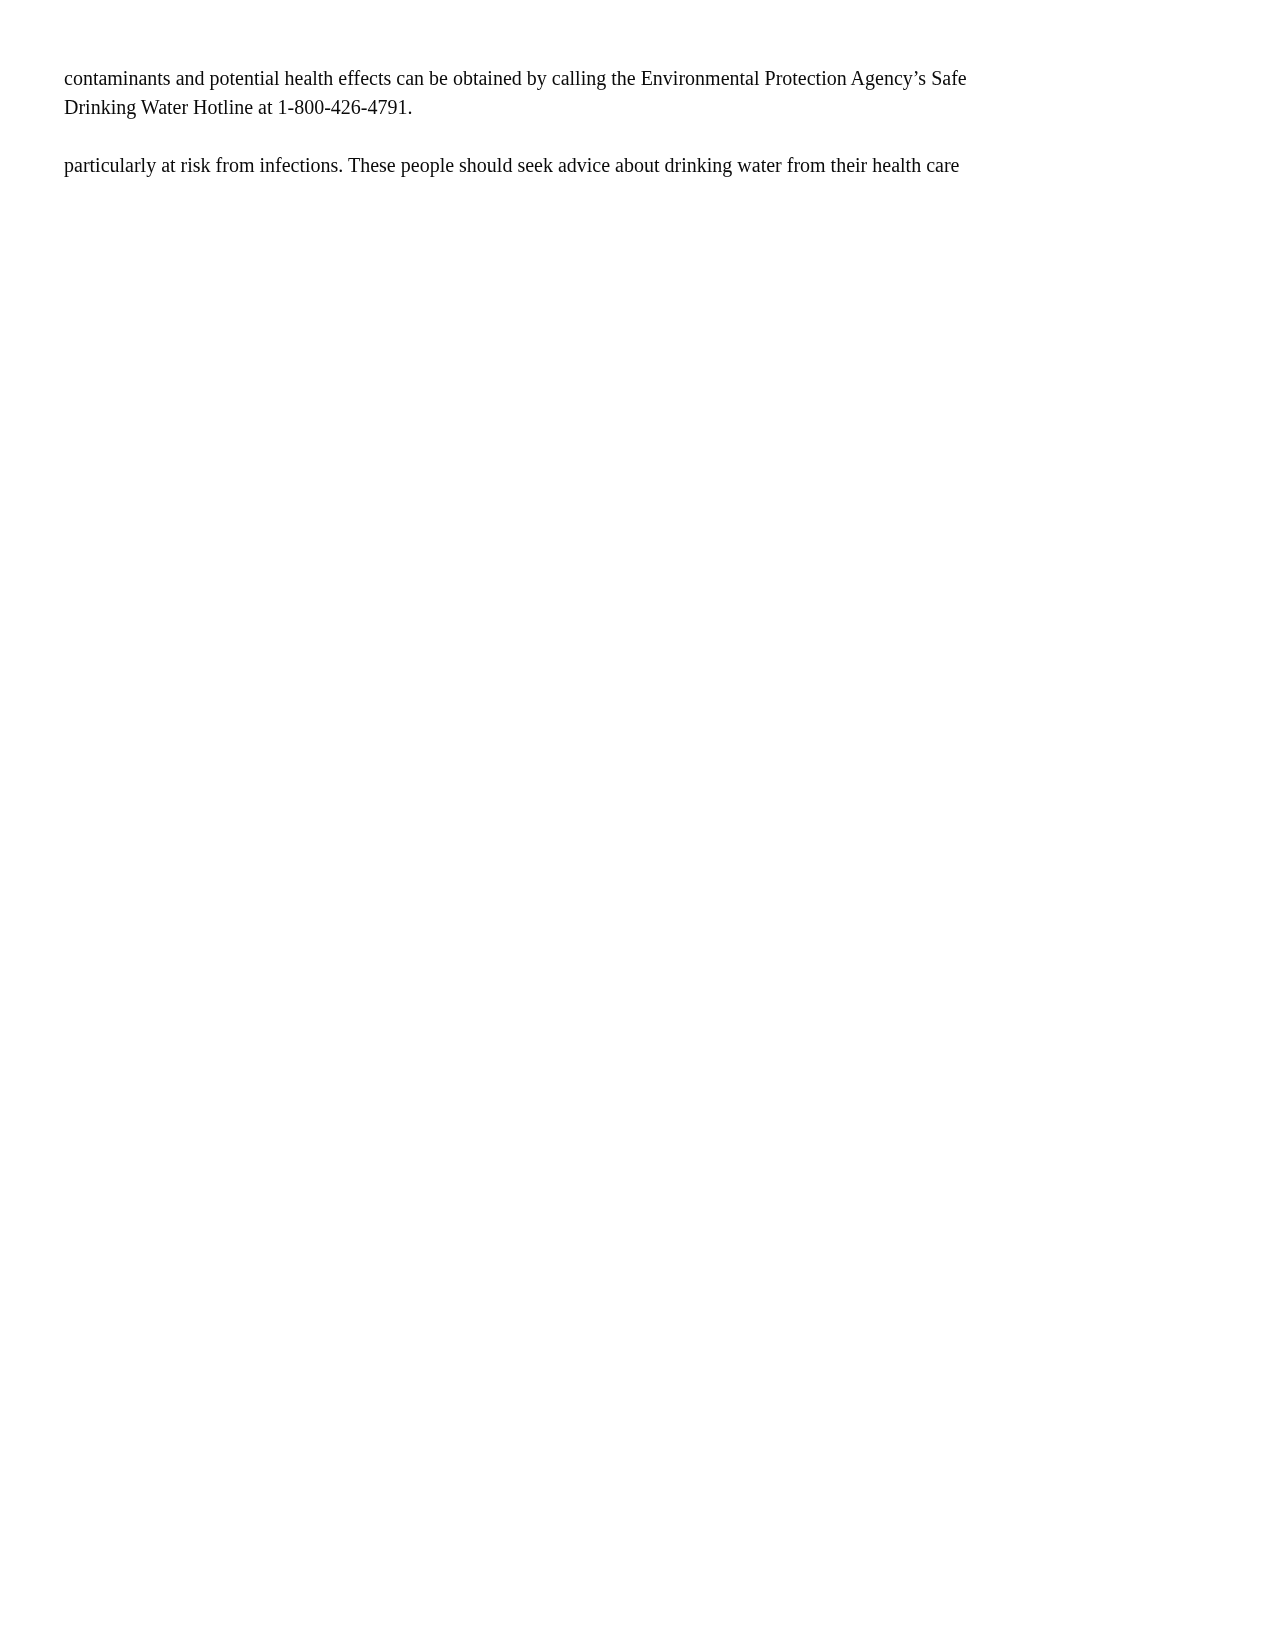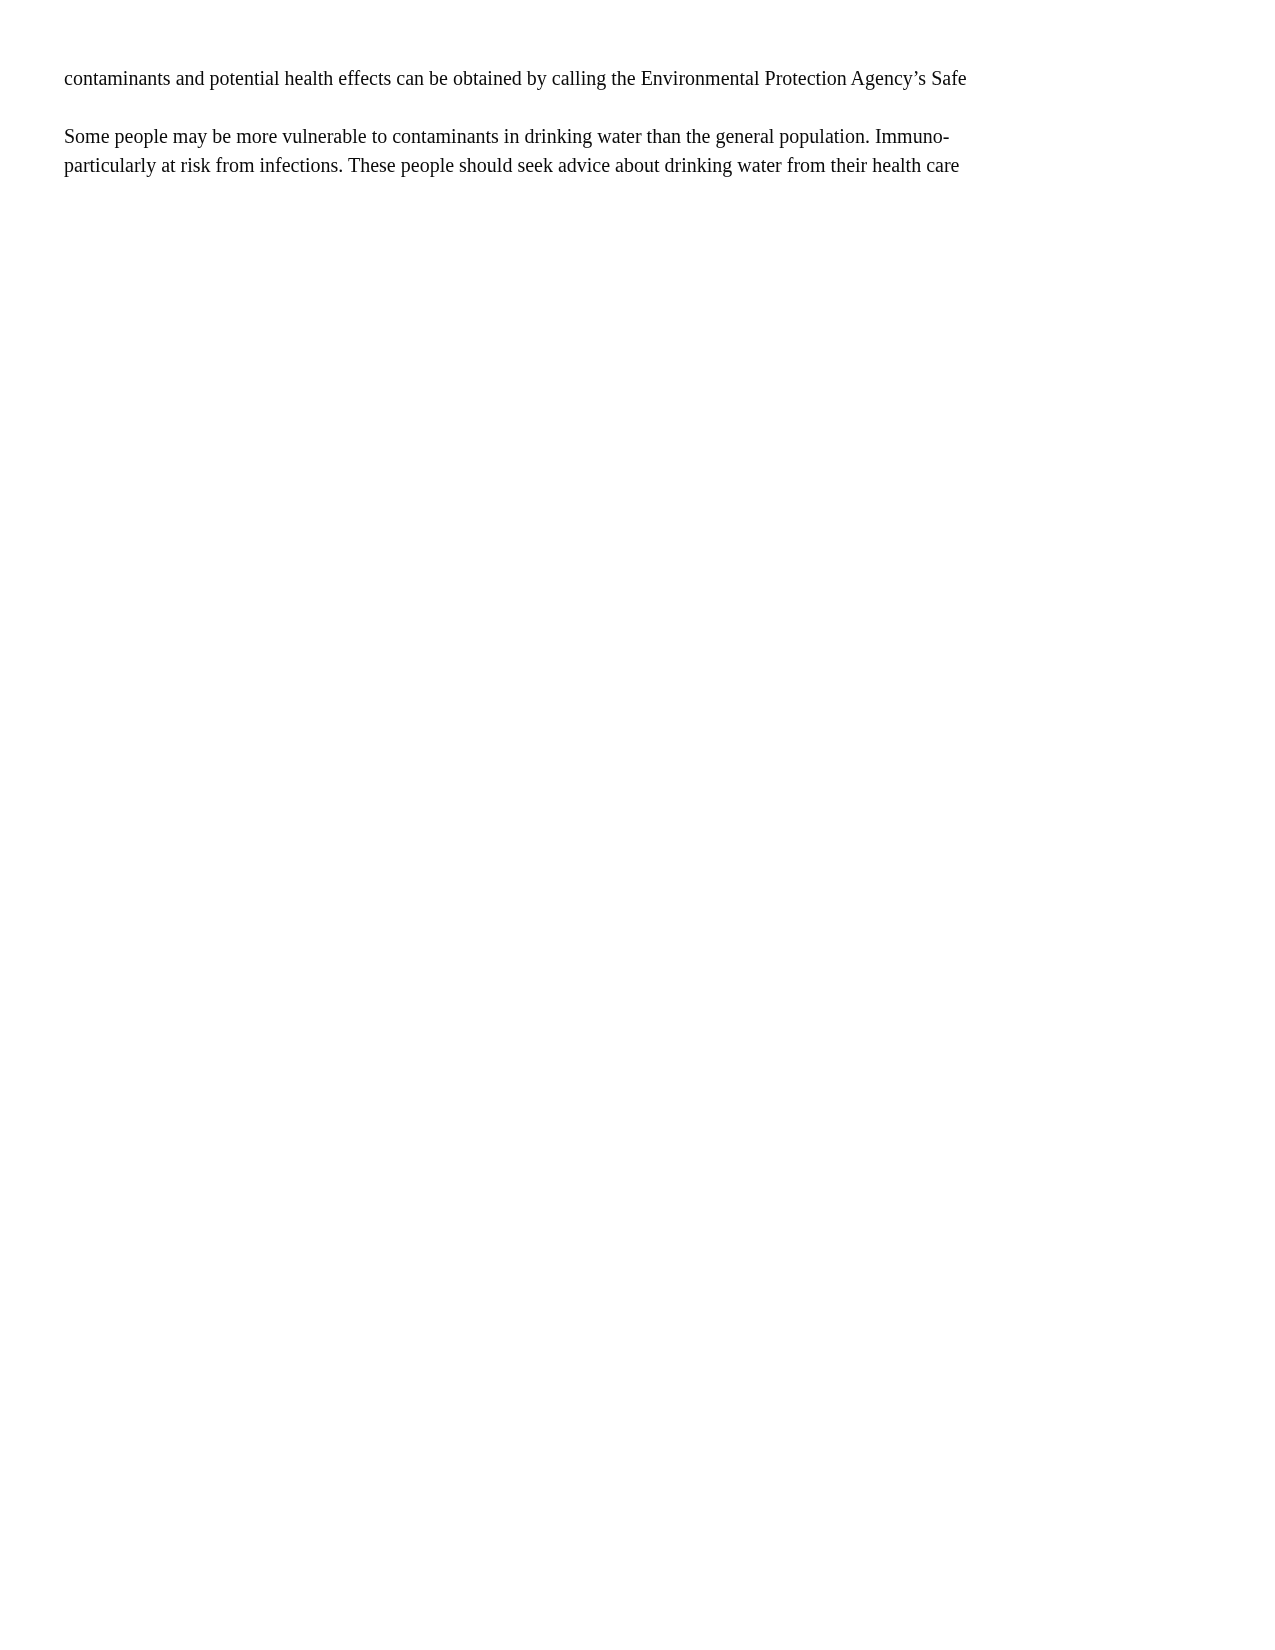--- a/index.html
+++ b/index.html
@@ -38,22 +38,22 @@
   }
 </style>
 </head>
 <body>
 
 <div class="page">
   <div class="doc-text">
 
     <div class="para">
       <div class="line">contaminants and potential health effects can be obtained by calling the Environmental Protection Agency’s Safe</div>
+      <div class="line">Drinking Water Hotline at 1-800-426-4791.</div>
     </div>
 
     <div class="para">
-      <div class="line">Some people may be more vulnerable to contaminants in drinking water than the general population. Immuno-</div>
       <div class="line">particularly at risk from infections. These people should seek advice about drinking water from their health care</div>
     </div>
 
 
   </div>
 </div>
 
 </body></html>

